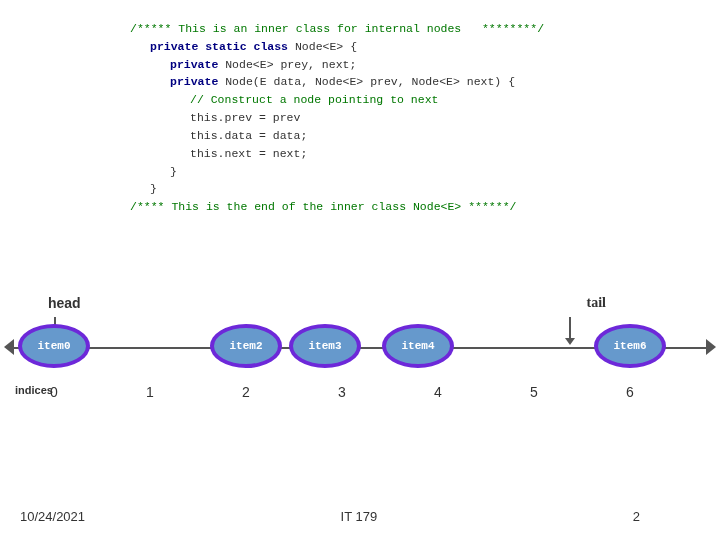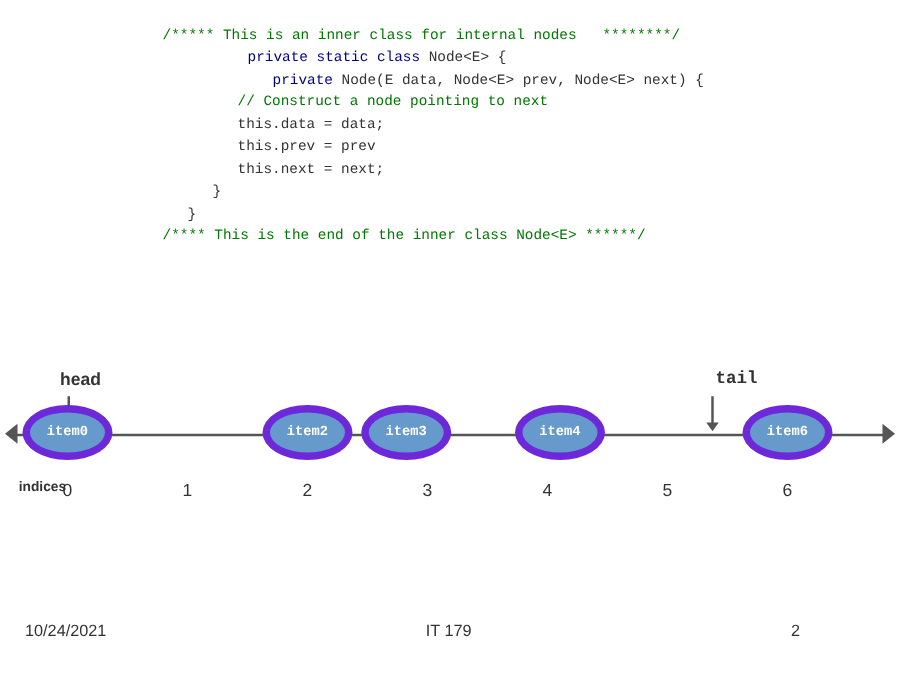--- a/index.html
+++ b/index.html
@@ -15,21 +15,21 @@
     
     .code-section {
       position: absolute;
       top: 20px;
       left: 130px;
       font-size: 11.5px;
       line-height: 1.55;
     }
 
     .code-comment { color: #007700; }
-    .code-keyword { color: #000080; font-weight: normal; margin-left: 48px; }
+    .code-keyword { color: #000080; font-weight: bold; }
     .code-normal { color: #333; }
     .code-indent1 { margin-left: 20px; }
     .code-indent2 { margin-left: 40px; }
     .code-indent3 { margin-left: 60px; }
 
     
     .diagram-section {
       position: absolute;
       top: 295px;
       left: 0;
@@ -49,21 +49,21 @@
       font-family: Arial, sans-serif;
       font-size: 14px;
       font-weight: bold;
       color: #333;
     }
 
     .label-tail {
       position: absolute;
       right: 22px;
       top: 0;
-      font-family: Liberation Mono, monospace;
+      font-family: Liberation Serif, serif;
       font-size: 14px;
       font-weight: bold;
       color: #333;
       margin-left: 18px;
     }
 
     
     .nodes-row {
       position: relative;
       width: 720px;
@@ -112,28 +112,28 @@
       height: 44px;
       background: #6699cc;
       border-radius: 50%;
       display: flex;
       align-items: center;
       justify-content: center;
       font-family: 'Courier New', Courier, monospace;
       font-size: 11px;
       font-weight: bold;
       color: white;
-      border: 6px solid #6d28d9;
+      border: 4px solid #6d28d9;
     }
 
     .node-0 { left: 18px; }
     .node-1 { left: 114px; }
     .node-2 { left: 210px; }
     .node-3 { left: 289px; }
-    .node-4 { left: 412px; }
+    .node-4 { left: 382px; }
     .node-5 { left: 498px; }
     .node-6 { left: 594px; }
 
     
     .arrow-down-head {
       position: absolute;
       left: 54px;
       top: 22px;
       width: 2px;
       height: 22px;
@@ -203,21 +203,21 @@
     .idx-1 { left: 114px; }
     .idx-2 { left: 210px; }
     .idx-3 { left: 306px; }
     .idx-4 { left: 402px; }
     .idx-5 { left: 498px; }
     .idx-6 { left: 594px; }
 
     
     .footer {
       position: absolute;
-      bottom: 28px;
+      bottom: 16px;
       left: 0;
       width: 660px;
       display: flex;
       justify-content: space-between;
       padding: 0 20px;
       font-family: Arial, sans-serif;
       font-size: 13px;
       color: #333;
     }
   </style>
@@ -225,30 +225,33 @@
 <body>
 
 <div class="code-section">
   <div>
     <span class="code-comment">/***** This is an inner class for internal nodes &nbsp; ********/</span>
   </div>
   <div class="code-indent1">
     <span class="code-keyword">private static class </span><span class="code-normal">Node&lt;E&gt; {</span>
   </div>
   <div class="code-indent2">
+    <span class="code-keyword">private </span><span class="code-normal">Node&lt;E&gt; prey, next;</span>
+  </div>
+  <div class="code-indent2">
     <span class="code-keyword">private </span><span class="code-normal">Node(E data, Node&lt;E&gt; prev, Node&lt;E&gt; next) {</span>
   </div>
   <div class="code-indent3">
     <span class="code-comment">// Construct a node pointing to next</span>
   </div>
   <div class="code-indent3">
+    <span class="code-normal">this.prev = prev</span>
+  </div>
+  <div class="code-indent3">
     <span class="code-normal">this.data = data;</span>
-  </div>
-  <div class="code-indent3">
-    <span class="code-normal">this.prev = prev</span>
   </div>
   <div class="code-indent3">
     <span class="code-normal">this.next = next;</span>
   </div>
   <div class="code-indent2">
     <span class="code-normal">}</span>
   </div>
   <div class="code-indent1">
     <span class="code-normal">}</span>
   </div>

